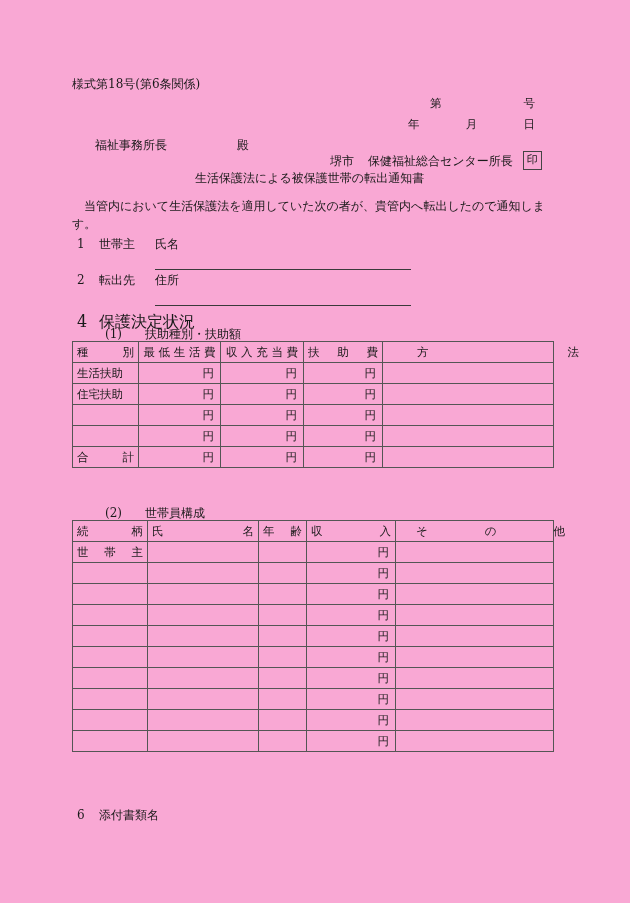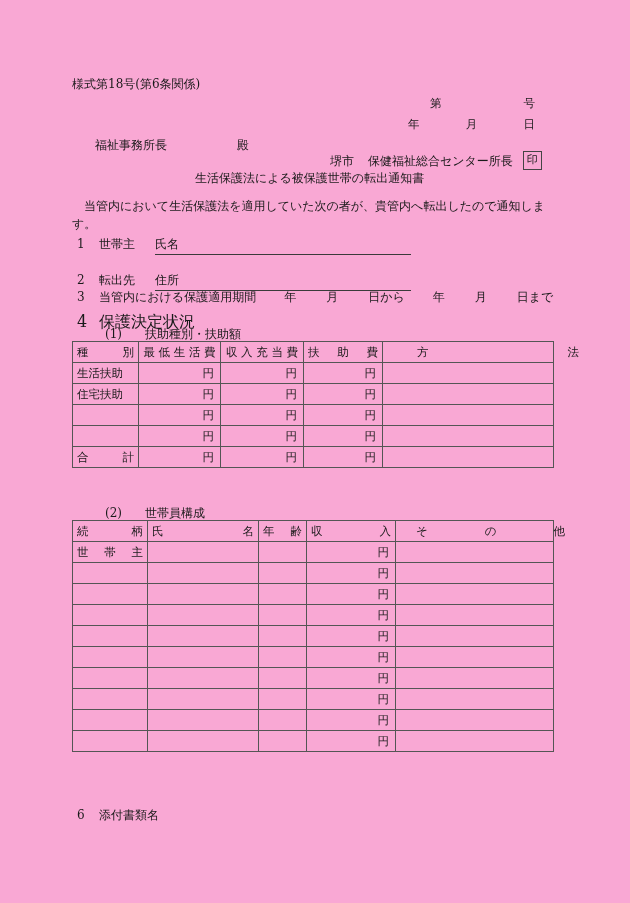--- a/index.html
+++ b/index.html
@@ -100,21 +100,21 @@
 
   .uline {
     display: inline-block;
     border-bottom: 1px solid #3a3a3a;
     height: 15px;
     vertical-align: bottom;
   }
   .uline-label {
     display: inline-block;
     border-bottom: 1px solid #3a3a3a;
-    padding-bottom: 1px;
+    padding-bottom: 16px;
   }
 
   #item3 { left: 77px; top: 289px; font-size: 12px; }
   #item3 .no { display: inline-block; width: 22px; }
   #item3 .dt { display: inline-block; }
 
   #item4 { left: 77px; top: 312px; font-size: 16px; }
   #item4 .no { display: inline-block; width: 22px; }
 
   #sub1 { left: 105px; top: 326px; font-size: 12px; }
@@ -219,23 +219,20 @@
   <div class="abs" id="intro">当管内において生活保護法を適用していた次の者が、貴管内へ転出したので通知します。</div>
 
   <div class="abs" id="item1">
     <span class="no">1</span><span class="lbl">世帯主</span><span class="uline-label">氏名</span><span class="uline" style="width:232px"></span>
   </div>
 
   <div class="abs" id="item2">
     <span class="no">2</span><span class="lbl">転出先</span><span class="uline-label">住所</span><span class="uline" style="width:232px"></span>
   </div>
 
-  <div class="abs" id="item3">
-    <span class="no">3</span><span>当管内における保護適用期間</span><span class="dt" style="margin-left:28px">年</span><span class="dt" style="margin-left:30px">月</span><span class="dt" style="margin-left:30px">日から</span><span class="dt" style="margin-left:28px">年</span><span class="dt" style="margin-left:30px">月</span><span class="dt" style="margin-left:30px">日まで</span>
-  </div>
 
   <div class="abs" id="item4">
     <span class="no">4</span><span>保護決定状況</span>
   </div>
 
   <div class="abs" id="sub1">
     <span class="no">(1)</span><span>扶助種別・扶助額</span>
   </div>
 
   <table class="form-table" id="table-aid">

